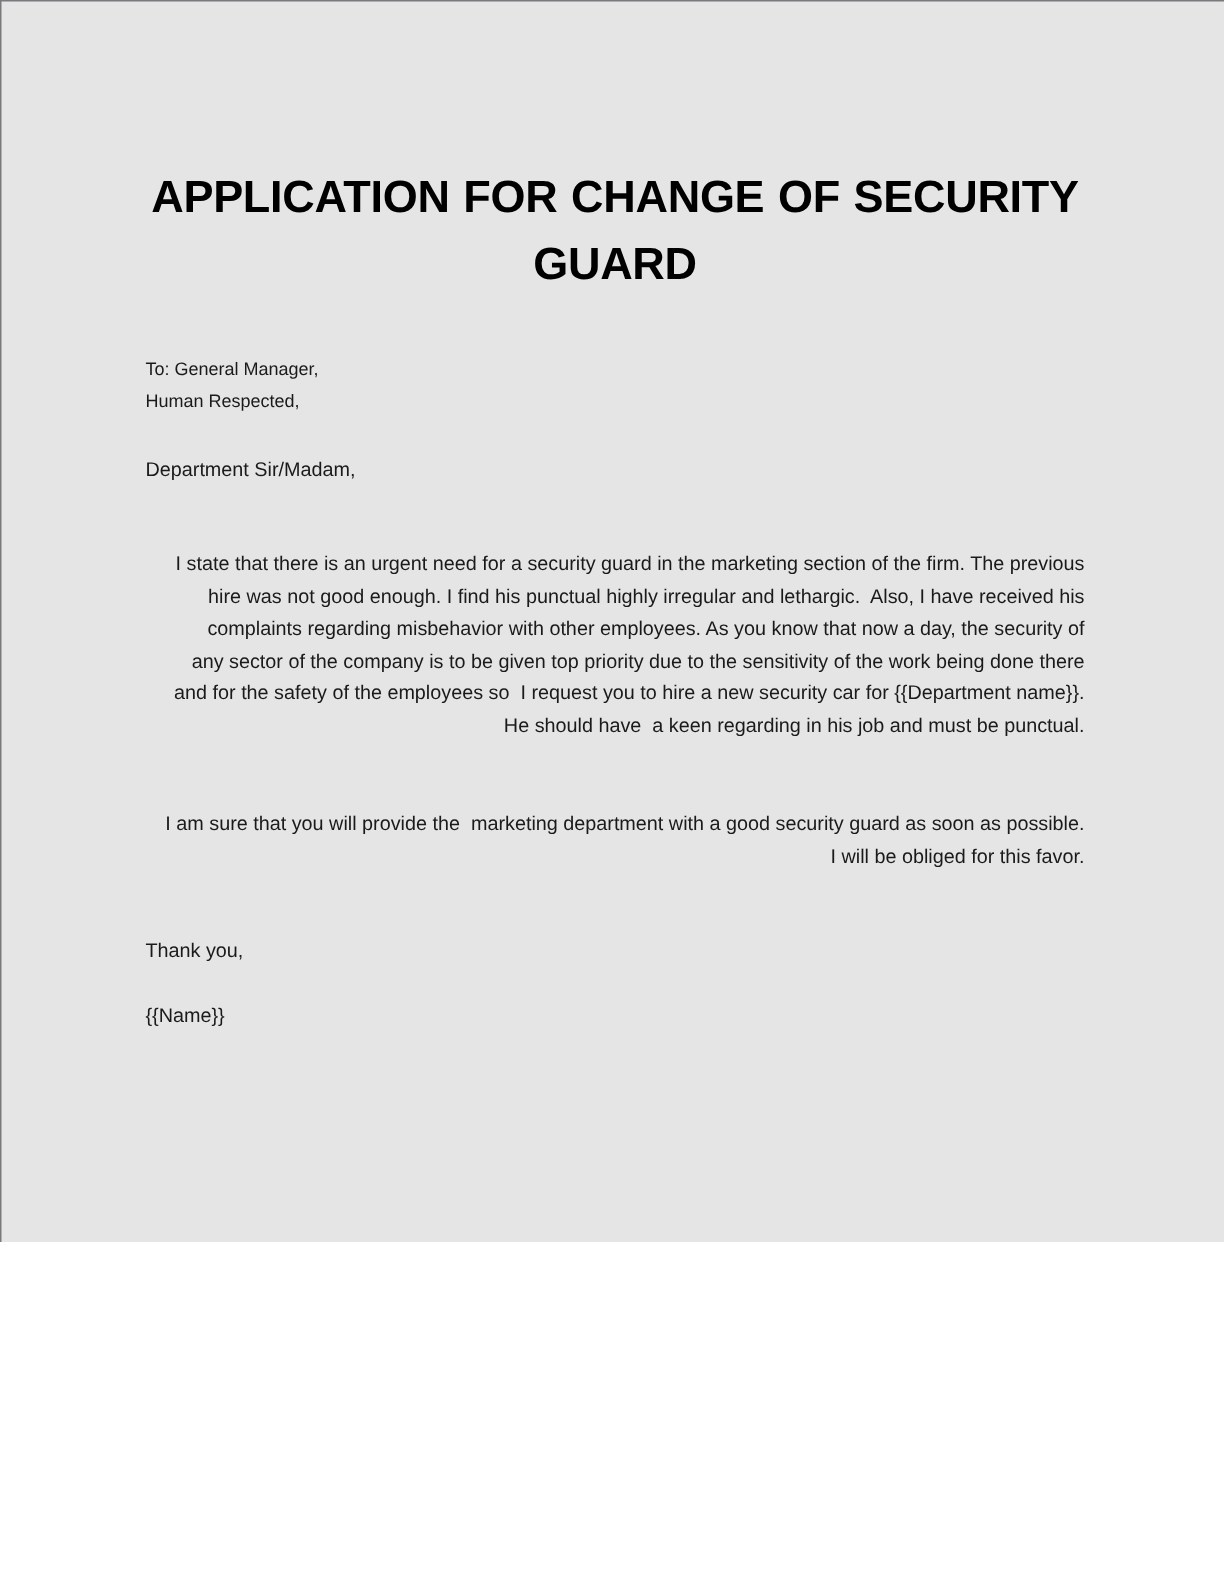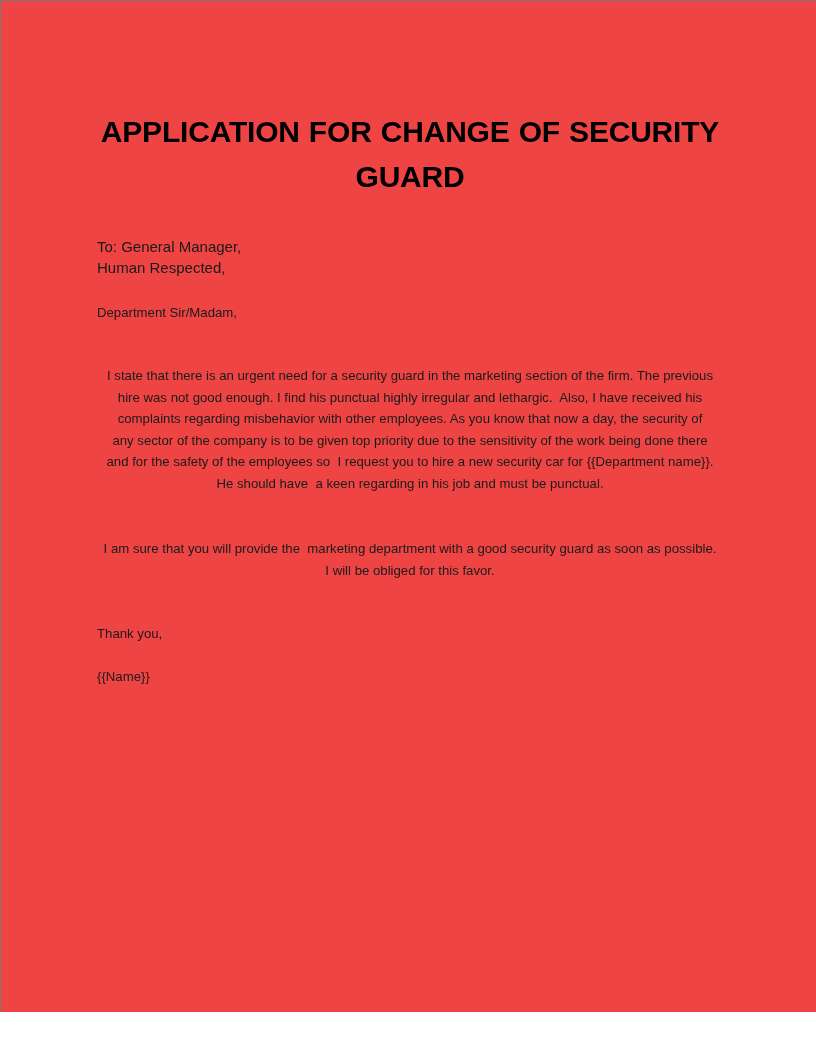--- a/index.html
+++ b/index.html
@@ -11,23 +11,23 @@
     height: 1056px;
     background: #ffffff;
     font-family: "Liberation Sans", sans-serif;
     -webkit-font-smoothing: antialiased;
   }
 
   
   .page {
     position: relative;
     width: 816px;
-    height: 1012px;
+    height: 828px;
     box-sizing: border-box;
-    background: #ef4444;
+    background: #e5e5e5;
     border-top: 1px solid #7a7a7e;
     border-left: 1px solid #7a7a7e;
     overflow: hidden;
   }
 
   .content {
     position: absolute;
     left: 96px;
     top: 0;
     width: 626px;
@@ -42,41 +42,41 @@
     line-height: 45px;
     font-weight: bold;
     color: #000000;
     letter-spacing: -0.2px;
     word-spacing: 1px;
   }
 
   
   .addr-block {
     margin-top: 37px;
-    font-size: 15px;
+    font-size: 12px;
     line-height: 21px;
     color: #1a1a1a;
   }
   .addr-line {
     display: block;
     white-space: pre;
   }
 
   .salutation {
     margin-top: 24px;
     font-size: 13.2px;
     line-height: 21px;
     color: #1a1a1a;
   }
 
   .para {
     font-size: 13.2px;
     line-height: 21.5px;
     color: #1a1a1a;
-    text-align: center;
+    text-align: right;
   }
 
   .para-body    { margin-top: 42px; }
   .para-closing { margin-top: 44px; }
 
   .thanks { margin-top: 42px; font-size: 13.2px; line-height: 21px; color: #1a1a1a; }
   .signature { margin-top: 22px; font-size: 13.2px; line-height: 21px; color: #1a1a1a; }
 
   .line { display: block; white-space: pre-wrap; }
 </style>

